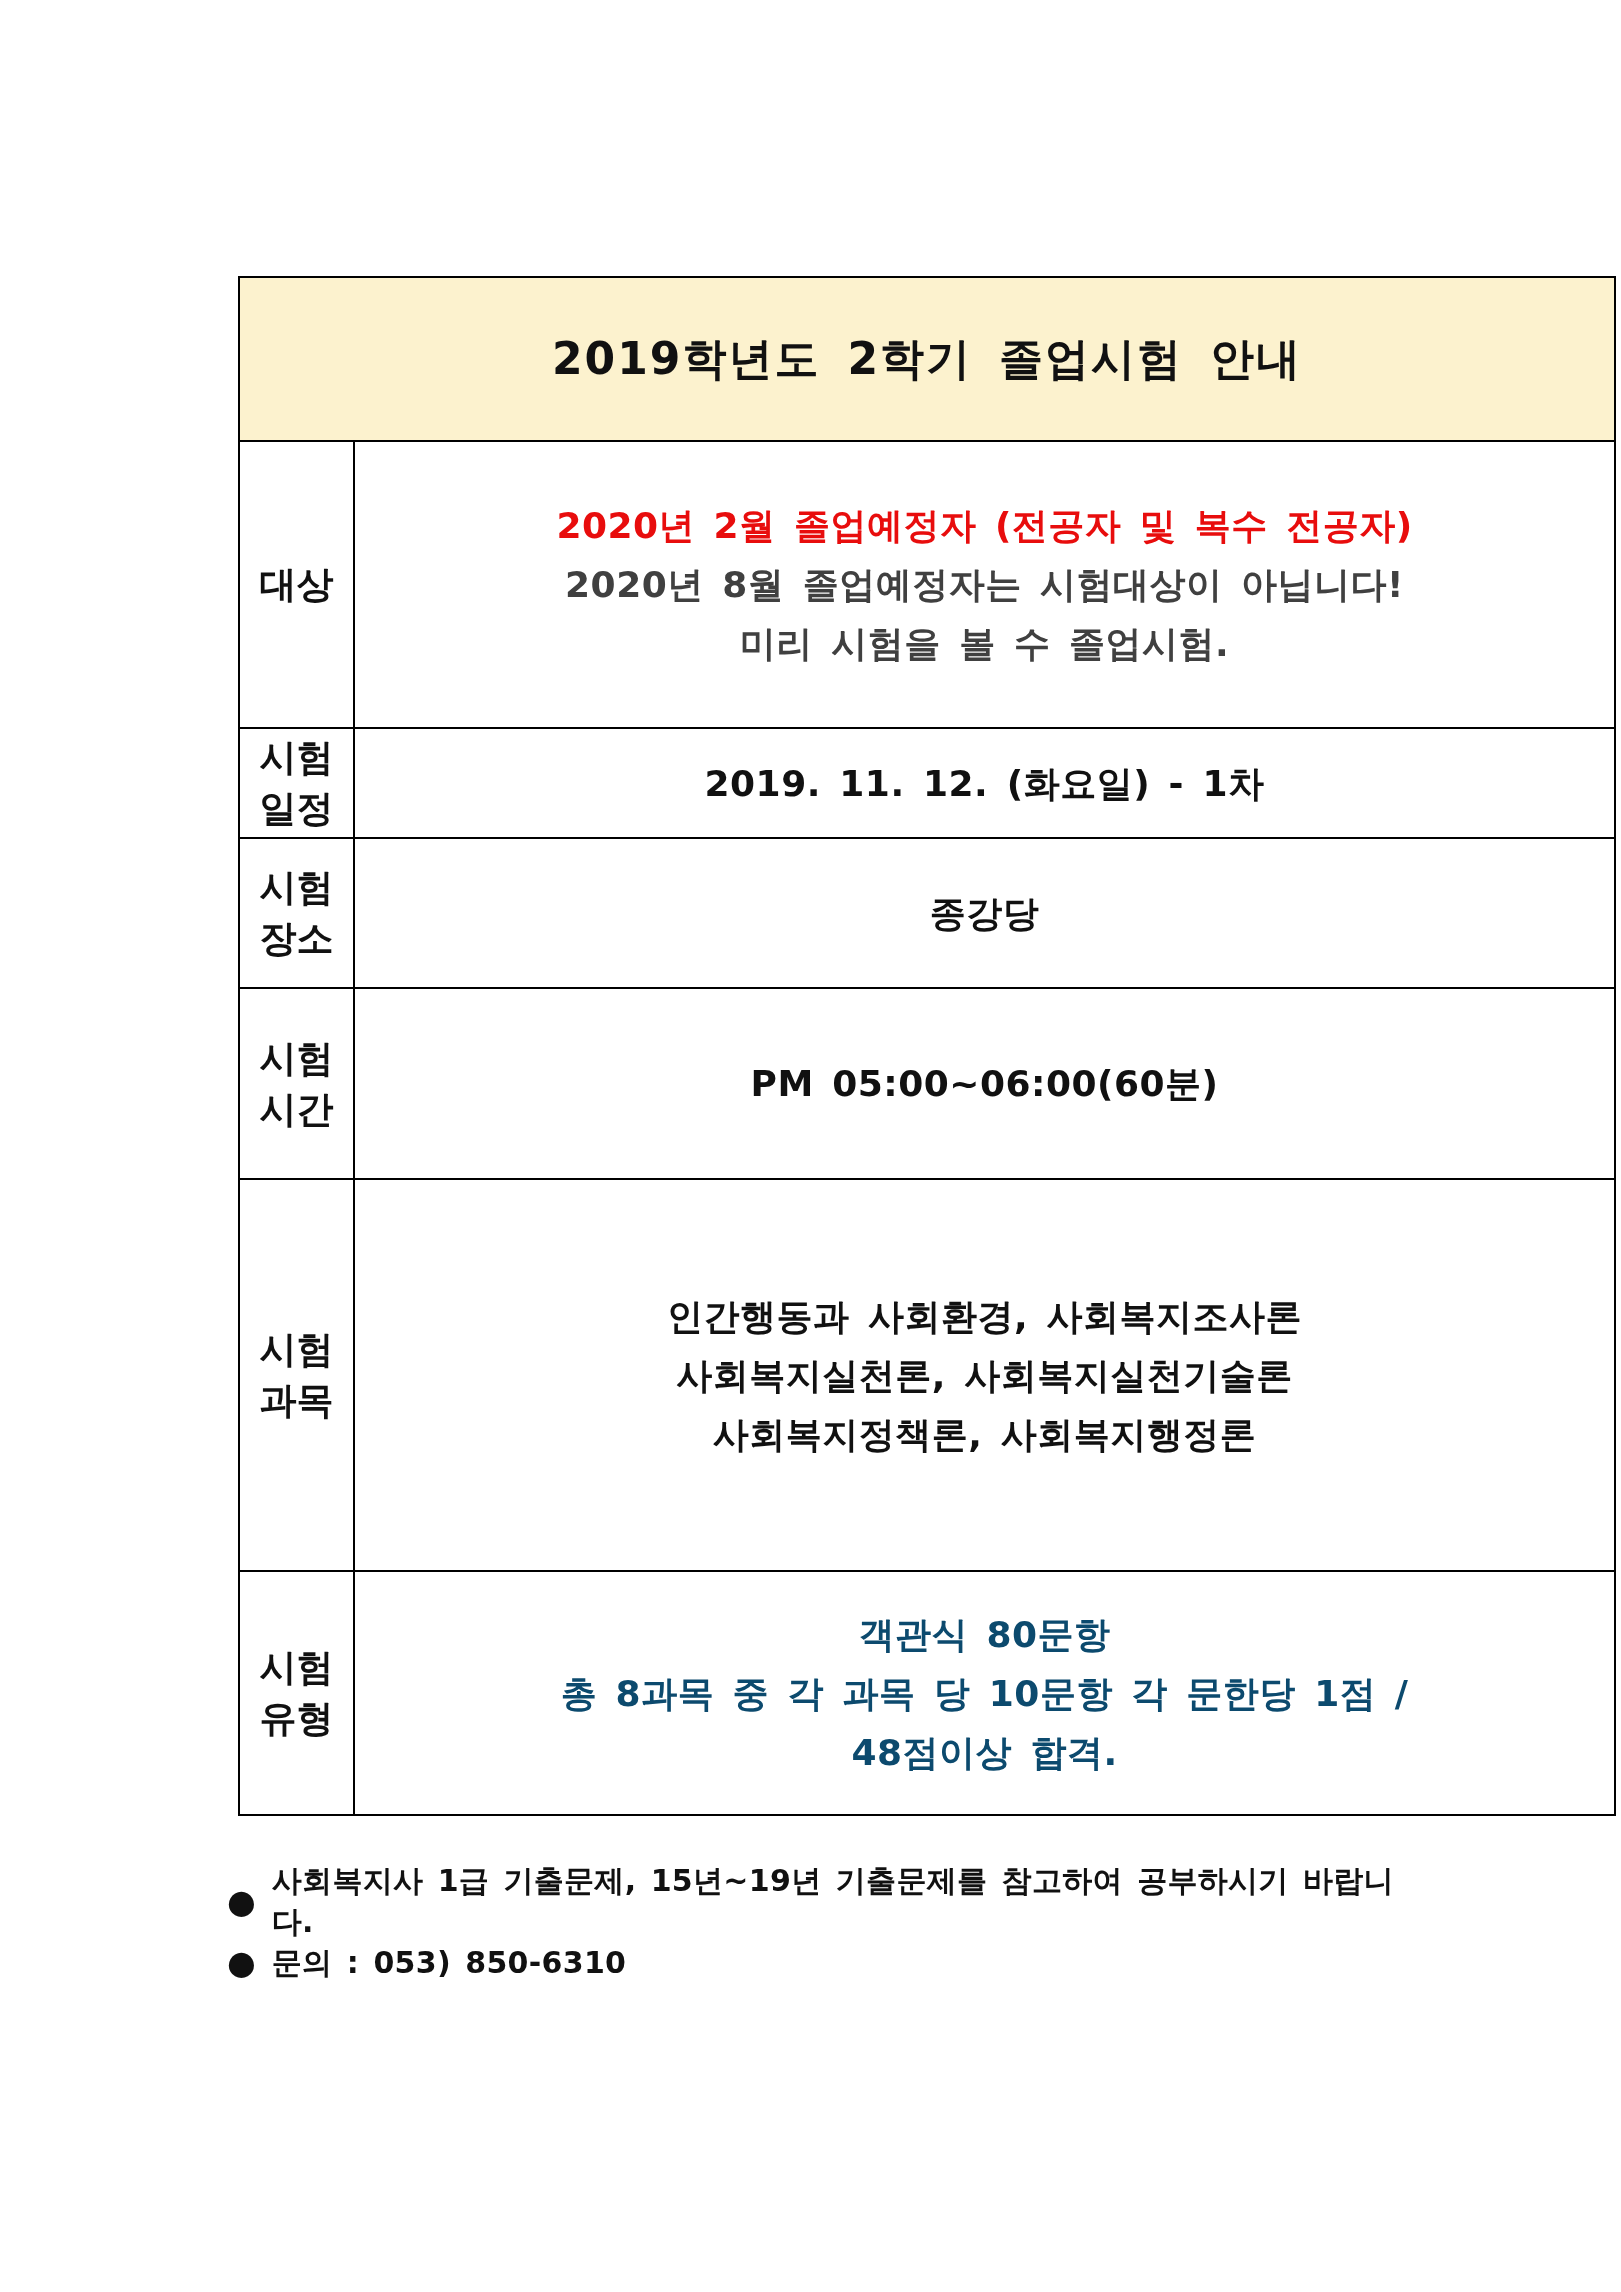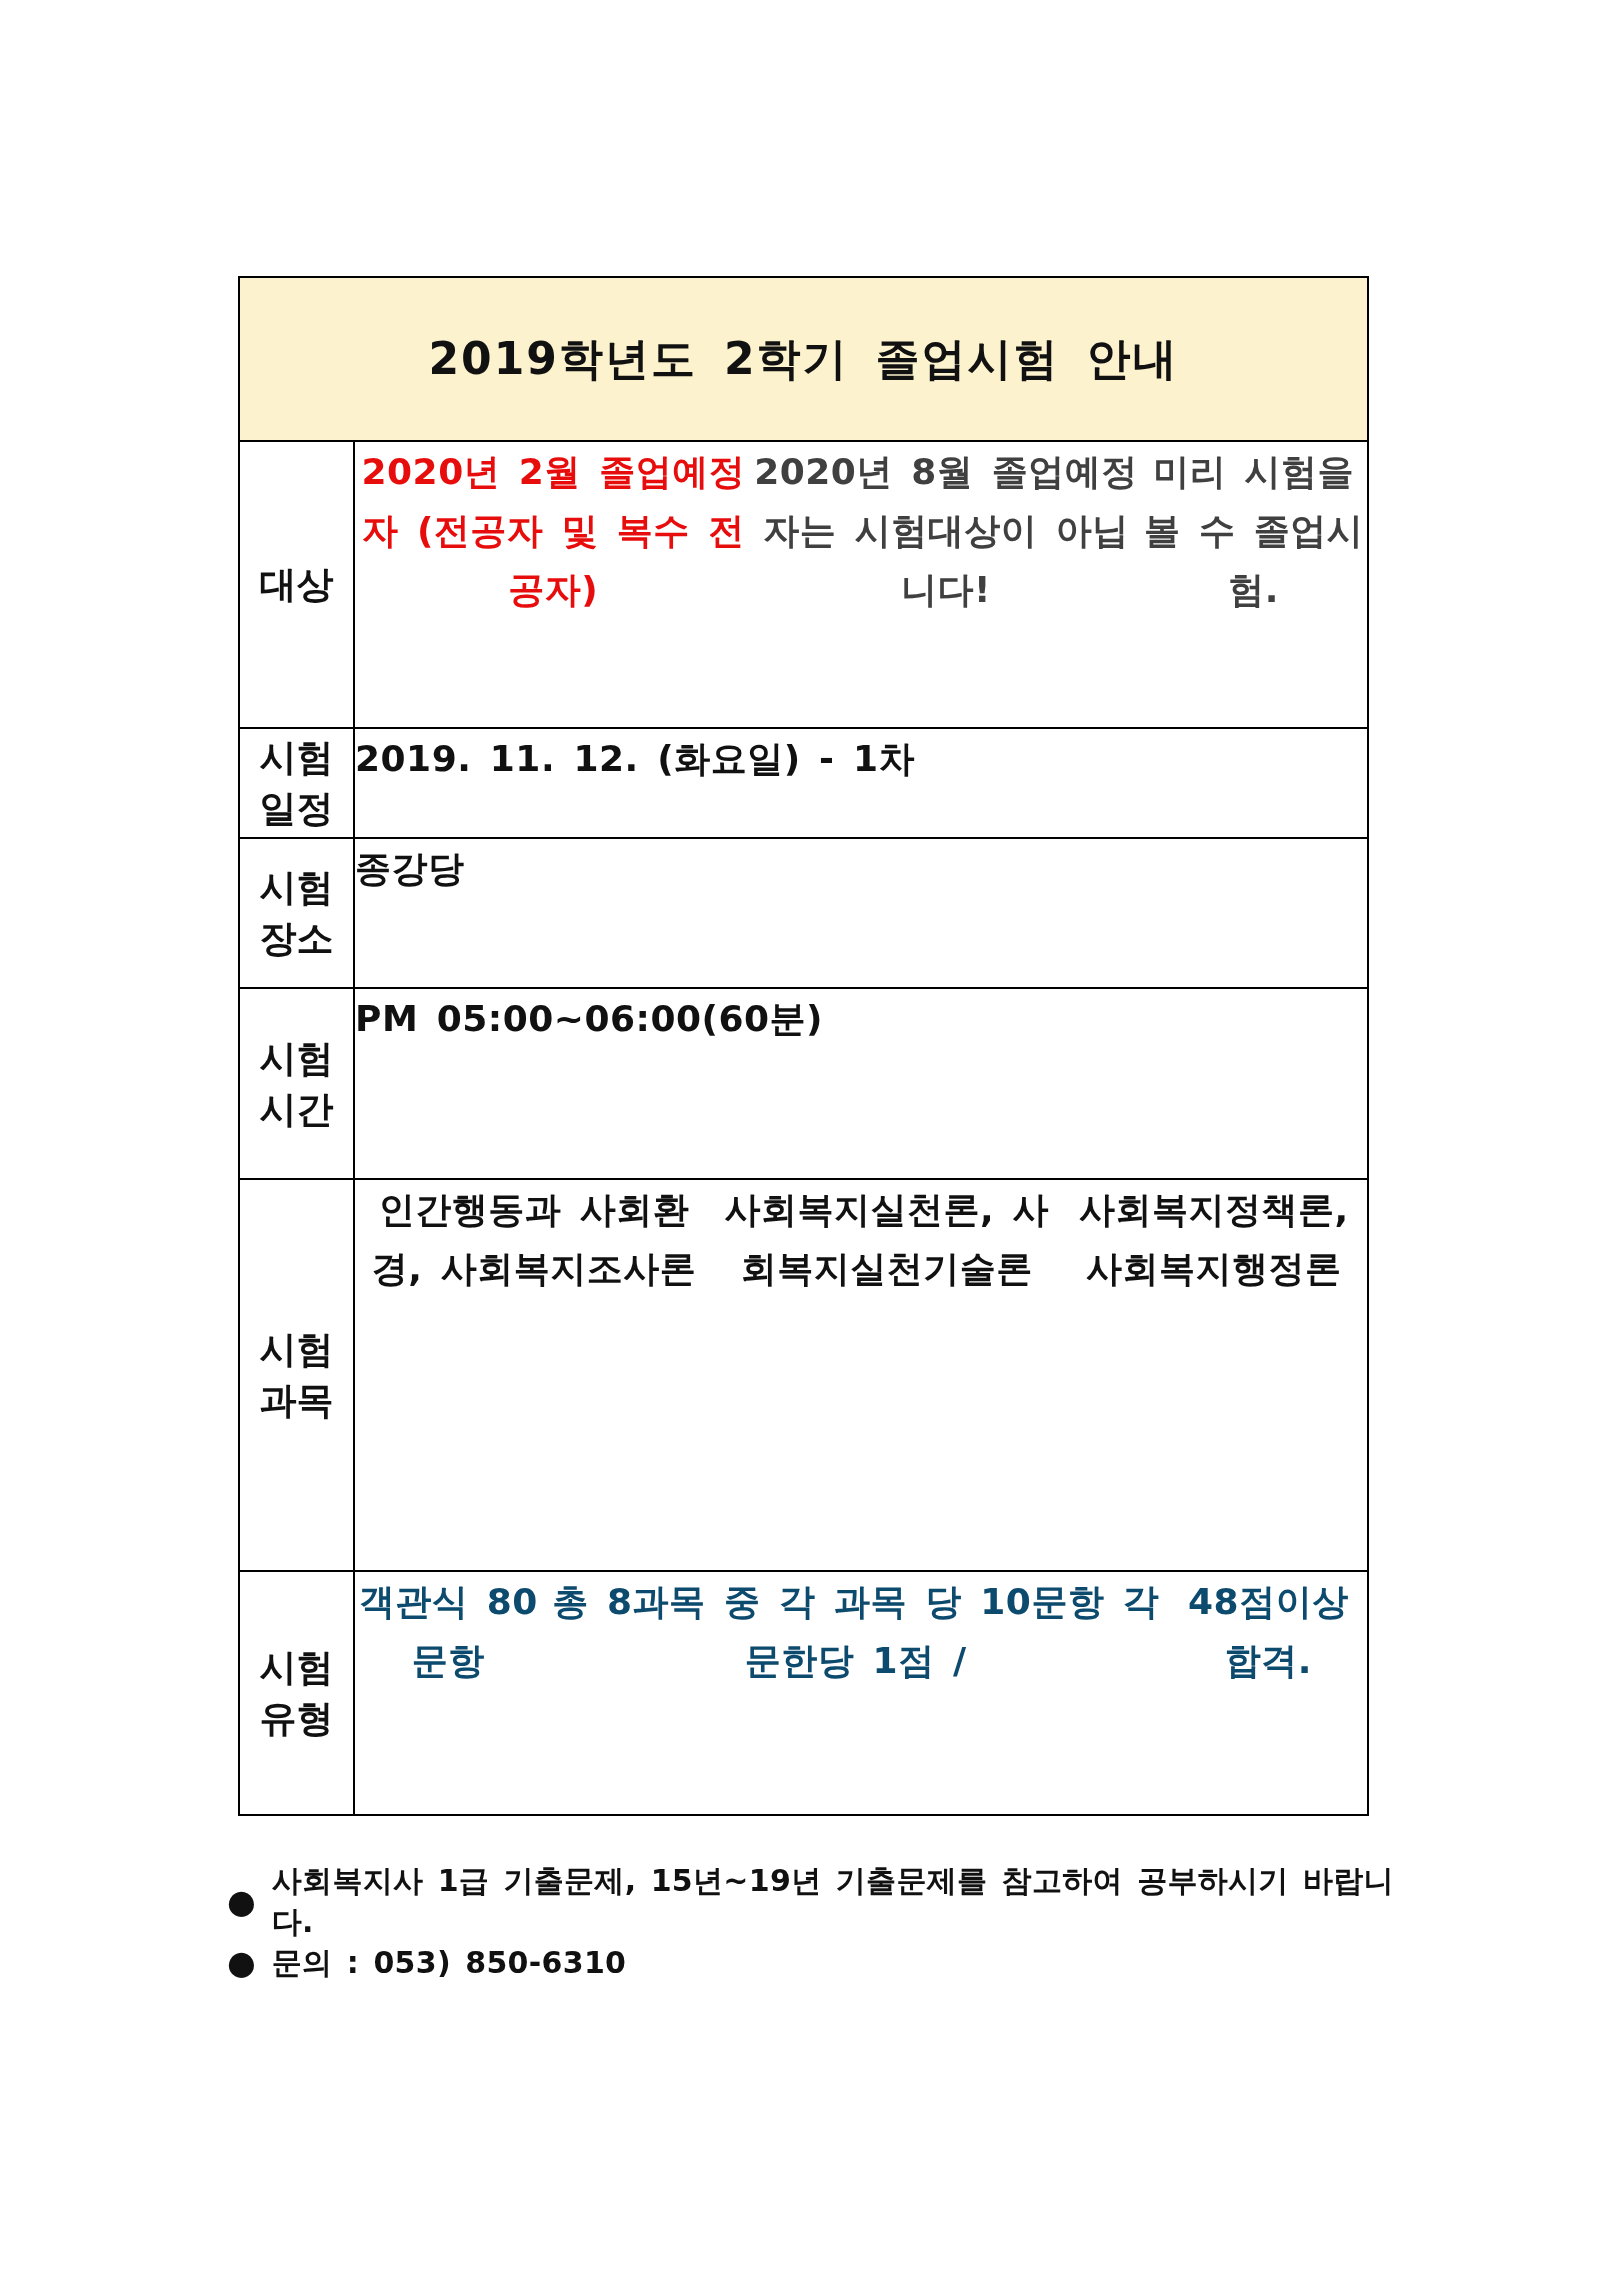--- a/index.html
+++ b/index.html
@@ -7,21 +7,21 @@
     width: 1621px; height: 2293px;
     background: #ffffff;
     font-family: "DejaVu Sans", "Liberation Sans", sans-serif;
     font-weight: 700;
     color: #111111;
     position: relative;
   }
   .exam-table {
     position: absolute;
     left: 238px; top: 276px;
-    width: 1131px;
+    width: 1378px;
     border: 2.9px solid #000;
     box-sizing: border-box;
     background: #ffffff;
   }
   .title-cell {
     height: 162px;
     background: #FCF2CE;
     border-bottom: 2.9px solid #000;
     display: flex; align-items: center; justify-content: center;
     font-size: 44px;
@@ -35,21 +35,21 @@
     border-right: 2px solid #000;
     display: flex; align-items: center; justify-content: center;
     text-align: center;
     font-size: 37px;
     line-height: 51px;
     white-space: pre-line;
     box-sizing: border-box;
   }
   .ccell {
     flex: 1;
-    display: flex; justify-content: flex-start;
+    display: flex; flex-direction: column; justify-content: center;
     text-align: center;
     font-size: 36px;
   }
   .ccell p {
     margin: 0;
     line-height: 59px;
     letter-spacing: 0.5px;
     word-spacing: 0.15em;
   }
   .c-red   { color: #E80D0D; }

